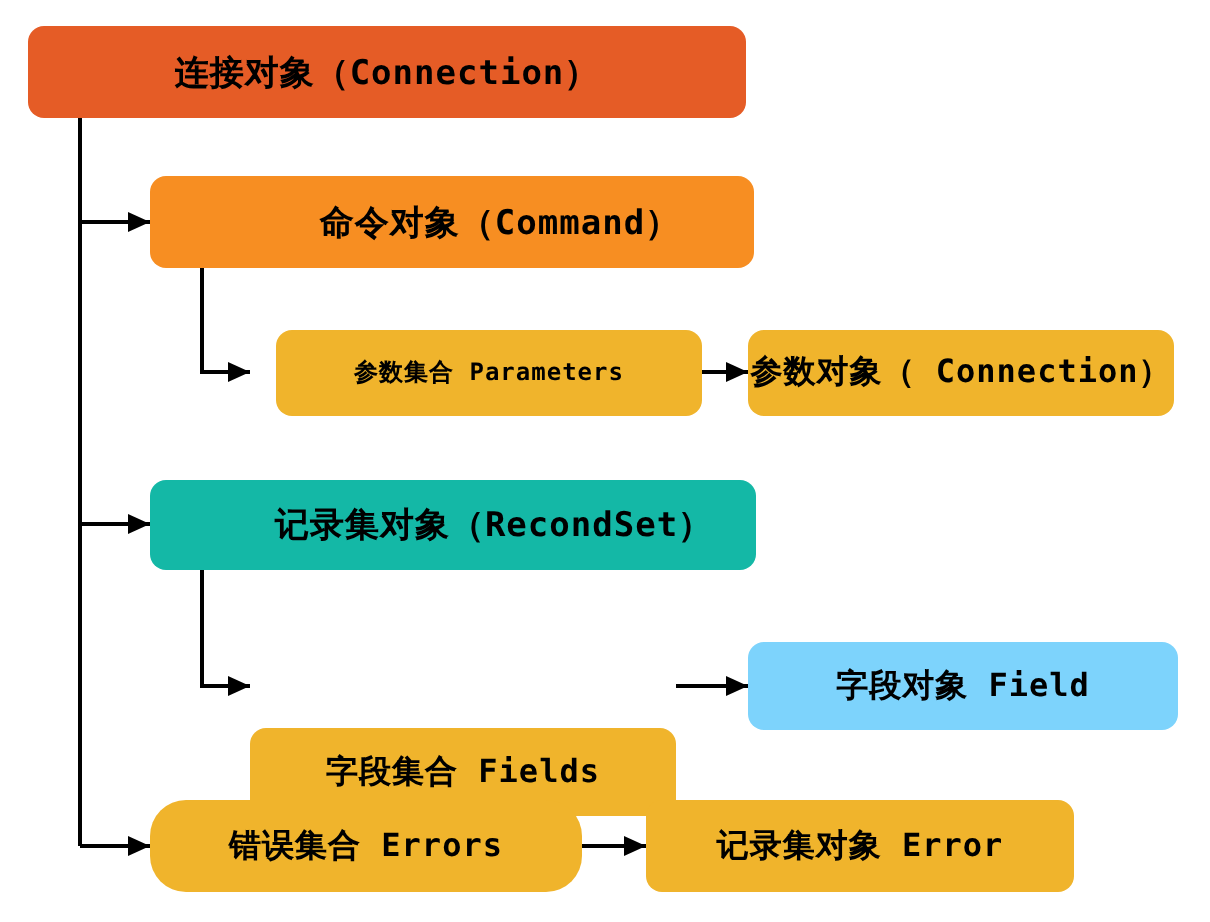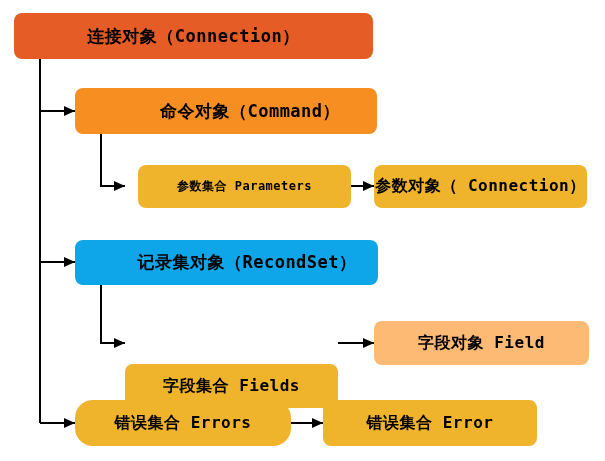--- a/index.html
+++ b/index.html
@@ -74,23 +74,23 @@
   </svg>
 
   <div class="node" id="node-connection" style="background-color: rgb(229, 92, 38);">连接对象（Connection）</div>
 
   <div class="node" id="node-command" style="background-color: rgb(247, 142, 34); padding-left: 48px;">命令对象（Command）</div>
 
   <div class="node" id="node-parameters" style="background-color: rgb(240, 180, 44);">参数集合 Parameters</div>
 
   <div class="node" id="node-parameter" style="background-color: rgb(240, 180, 44);">参数对象（ Connection）</div>
 
-  <div class="node" id="node-recordset" style="background-color: #0ea5e9; padding-left: 41px;">记录集对象（RecondSet）</div>
+  <div class="node" id="node-recordset" style="background-color: #14b8a6; padding-left: 41px;">记录集对象（RecondSet）</div>
 
   <div class="node" id="node-fields" style="background-color: rgb(240, 180, 44);">字段集合 Fields</div>
 
-  <div class="node" id="node-field" style="background-color: #fdba74;">字段对象 Field</div>
+  <div class="node" id="node-field" style="background-color: #7dd3fc;">字段对象 Field</div>
 
   <div class="node" id="node-errors" style="background-color: rgb(240, 180, 44);">错误集合 Errors</div>
 
-  <div class="node" id="node-error" style="background-color: rgb(240, 180, 44);">错误集合 Error</div>
+  <div class="node" id="node-error" style="background-color: rgb(240, 180, 44);">记录集对象 Error</div>
 
 </div>
 
 </body></html>

